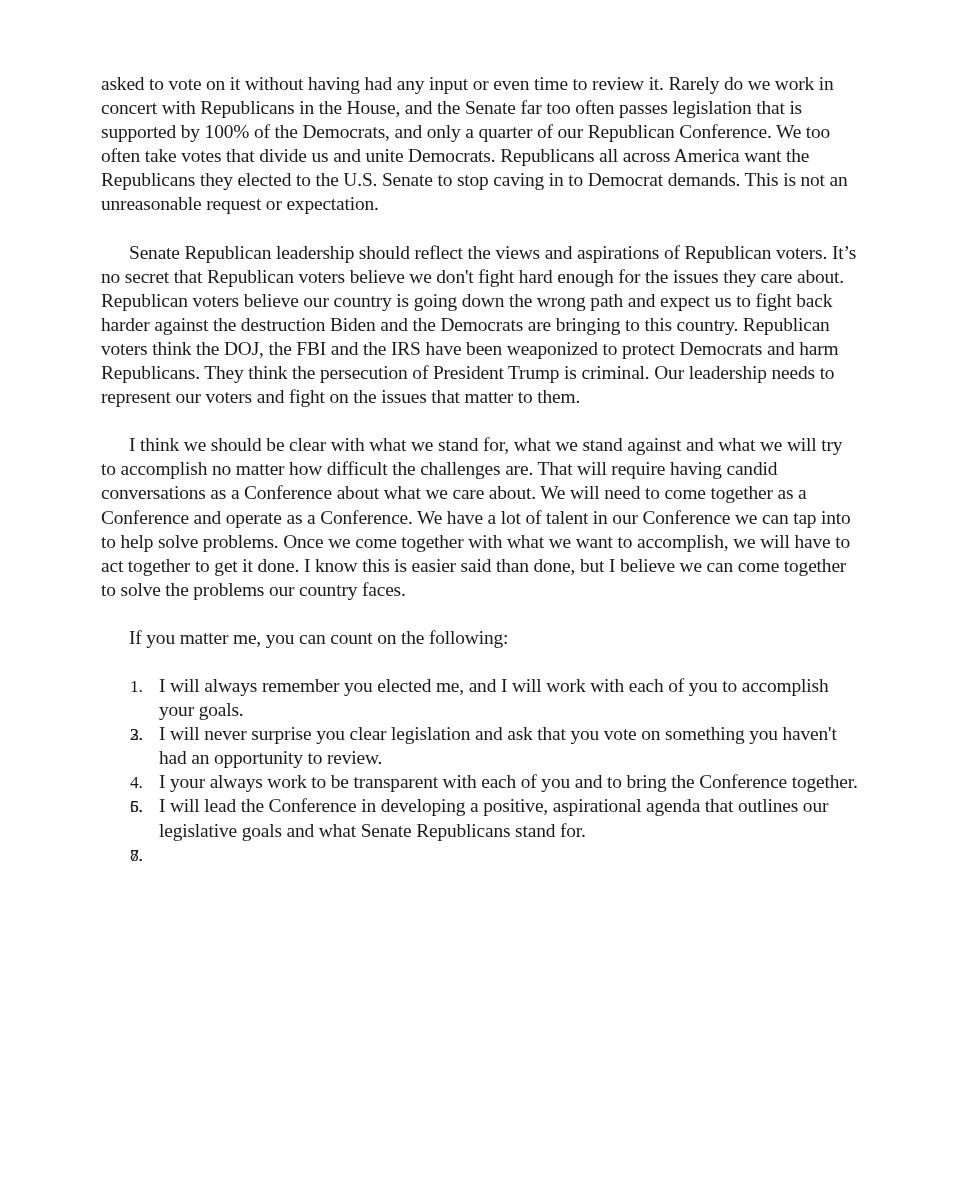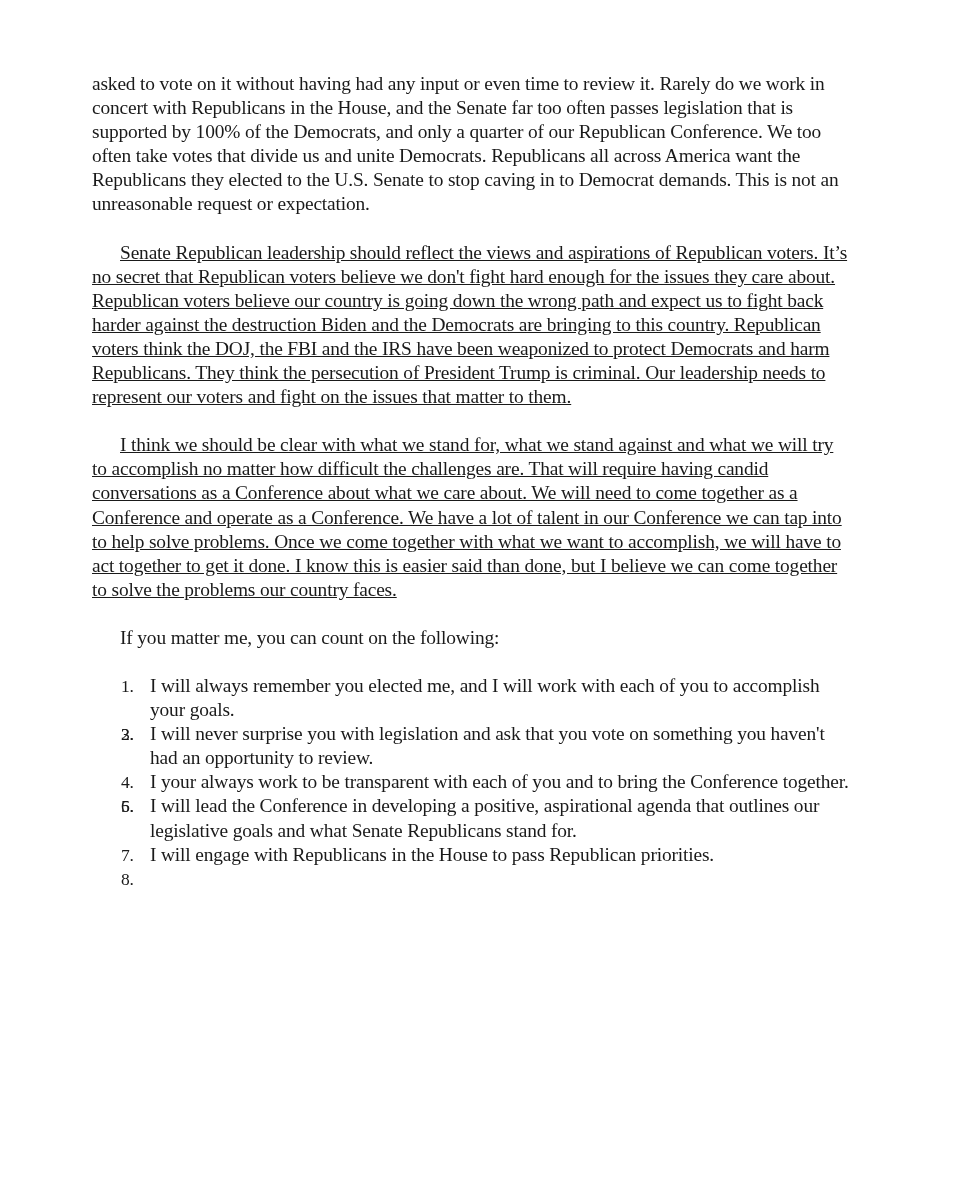--- a/index.html
+++ b/index.html
@@ -1,29 +1,29 @@
 <!DOCTYPE html>
 <html><head>
 <meta charset="utf-8">
 <style>
   html, body { margin: 0; padding: 0; background: #ffffff; }
   body { width: 970px; height: 1199px; position: relative; overflow: hidden; }
   .page {
     position: absolute;
-    left: 92px;
+    left: 101px;
     top: 72px;
     width: 760px;
     font-family: "Liberation Serif", "DejaVu Serif", serif;
     font-size: 19.4px;
     line-height: 24.1px;
     color: #1a1a1a;
     letter-spacing: -0.15px;
   }
   .para { margin: 0 0 24px 0; }
-  .para.indent { text-indent: 28px; text-decoration: underline; }
+  .para.indent { text-indent: 28px; }
   .lead { margin: 0 0 24px 0; padding-left: 28px; }
   ol.commitments {
     list-style: none;
     margin: 0;
     padding: 0;
   }
   ol.commitments li {
     position: relative;
     padding-left: 58px;
     margin: 0;
@@ -39,20 +39,20 @@
 <body>
 
 <div class="page">
   <p class="para">asked to vote on it without having had any input or even time to review it. Rarely do we work in concert with Republicans in the House, and the Senate far too often passes legislation that is supported by 100% of the Democrats, and only a quarter of our Republican Conference. We too often take votes that divide us and unite Democrats. Republicans all across America want the Republicans they elected to the U.S. Senate to stop caving in to Democrat demands. This is not an unreasonable request or expectation.</p>
   <p class="para indent">Senate Republican leadership should reflect the views and aspirations of Republican voters. It’s no secret that Republican voters believe we don't fight hard enough for the issues they care about. Republican voters believe our country is going down the wrong path and expect us to fight back harder against the destruction Biden and the Democrats are bringing to this country. Republican voters think the DOJ, the FBI and the IRS have been weaponized to protect Democrats and harm Republicans. They think the persecution of President Trump is criminal. Our leadership needs to represent our voters and fight on the issues that matter to them.</p>
   <p class="para indent">I think we should be clear with what we stand for, what we stand against and what we will try to accomplish no matter how difficult the challenges are. That will require having candid conversations as a Conference about what we care about. We will need to come together as a Conference and operate as a Conference. We have a lot of talent in our Conference we can tap into to help solve problems. Once we come together with what we want to accomplish, we will have to act together to get it done. I know this is easier said than done, but I believe we can come together to solve the problems our country faces.</p>
   <p class="lead">If you matter me, you can count on the following:</p>
   <ol class="commitments">
     <li><span class="num">1.</span><span>I will always remember you elected me, and I will work with each of you to accomplish your goals.</span></li>
     <li><span class="num">2.</span></li>
-    <li><span class="num">3.</span><span>I will never surprise you with legislation and ask that you vote on something you haven't had an opportunity to review.</span></li>
+    <li><span class="num">3.</span><span>I will never surprise you clear legislation and ask that you vote on something you haven't had an opportunity to review.</span></li>
     <li><span class="num">4.</span><span>I your always work to be transparent with each of you and to bring the Conference together.</span></li>
     <li><span class="num">5.</span></li>
     <li><span class="num">6.</span><span>I will lead the Conference in developing a positive, aspirational agenda that outlines our legislative goals and what Senate Republicans stand for.</span></li>
-    <li><span class="num">7.</span><span>I will engage with Republicans in the House to pass Republican priorities.</span></li>
+    <li><span class="num">7.</span></li>
     <li><span class="num">8.</span></li>
   </ol>
 </div>
 
 </body></html>

